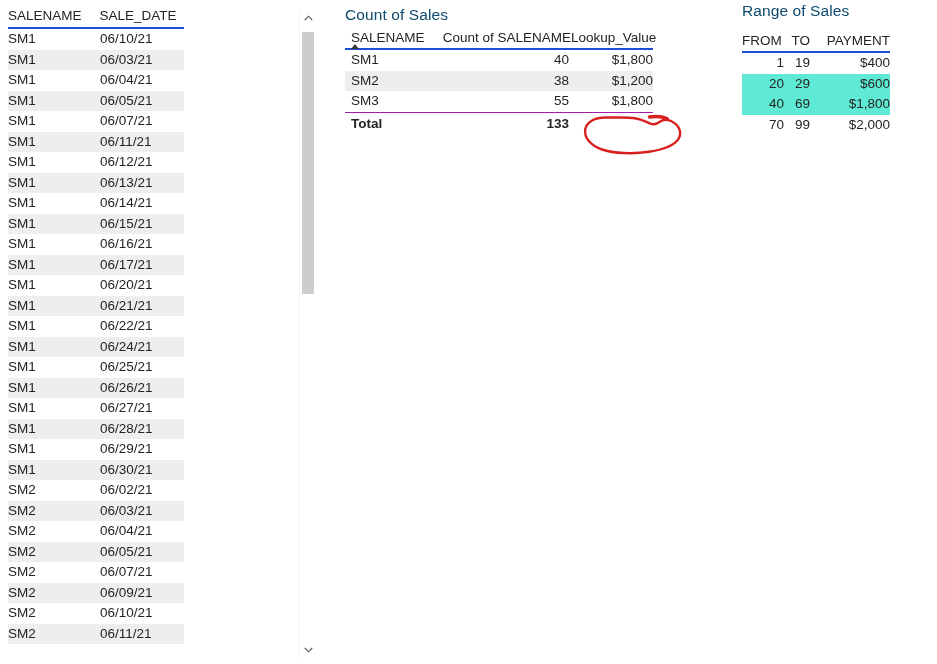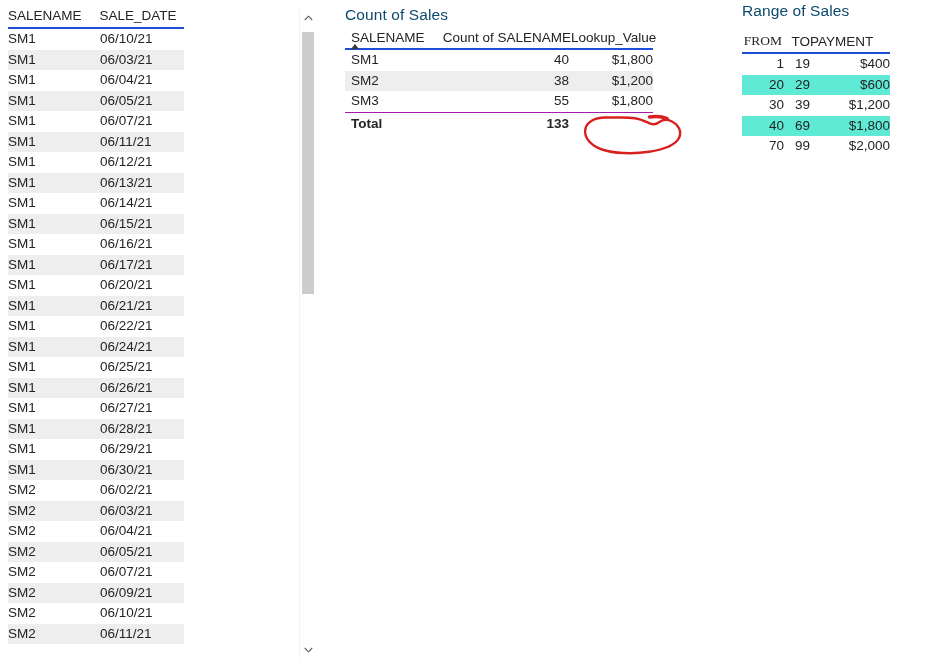--- a/index.html
+++ b/index.html
@@ -96,23 +96,23 @@
     width: 0; height: 0;
     border-left: 4.5px solid transparent;
     border-right: 4.5px solid transparent;
     border-bottom: 5px solid #3b3a39;
   }
 
   
   #range-visual { left: 742px; top: 2px; width: 190px; }
   #range-visual .vtitle { margin-bottom: 13px; }
   #range-visual table.grid { width: 148px; }
-  #range-visual th.c1 { width: 42px; text-align: center; font-family: Liberation Serif, serif; }
+  #range-visual th.c1 { width: 42px; text-align: left; }
   #range-visual th.c2 { width: 26px; text-align: right; padding-left: 5px; }
-  #range-visual th.c3 { width: 80px; text-align: left; }
+  #range-visual th.c3 { width: 80px; text-align: right; }
   #range-visual td.c1 { text-align: right; }
   #range-visual td.c2 { text-align: right; padding-left: 5px; }
   #range-visual td.c3 { text-align: right; }
   #range-visual tr.alt td { background: #5eead4; }
 
   
   #red-annotation {
     position: absolute;
     left: 583px; top: 114px;
     width: 100px; height: 42px;
@@ -323,25 +323,20 @@
           <tr>
             <td class="c1">1</td>
             <td class="c2">19</td>
             <td class="c3">$400</td>
           </tr>
           <tr class="alt">
             <td class="c1">20</td>
             <td class="c2">29</td>
             <td class="c3">$600</td>
           </tr>
-          <tr>
-            <td class="c1">30</td>
-            <td class="c2">39</td>
-            <td class="c3">$1,200</td>
-          </tr>
           <tr class="alt">
             <td class="c1">40</td>
             <td class="c2">69</td>
             <td class="c3">$1,800</td>
           </tr>
           <tr>
             <td class="c1">70</td>
             <td class="c2">99</td>
             <td class="c3">$2,000</td>
           </tr>

